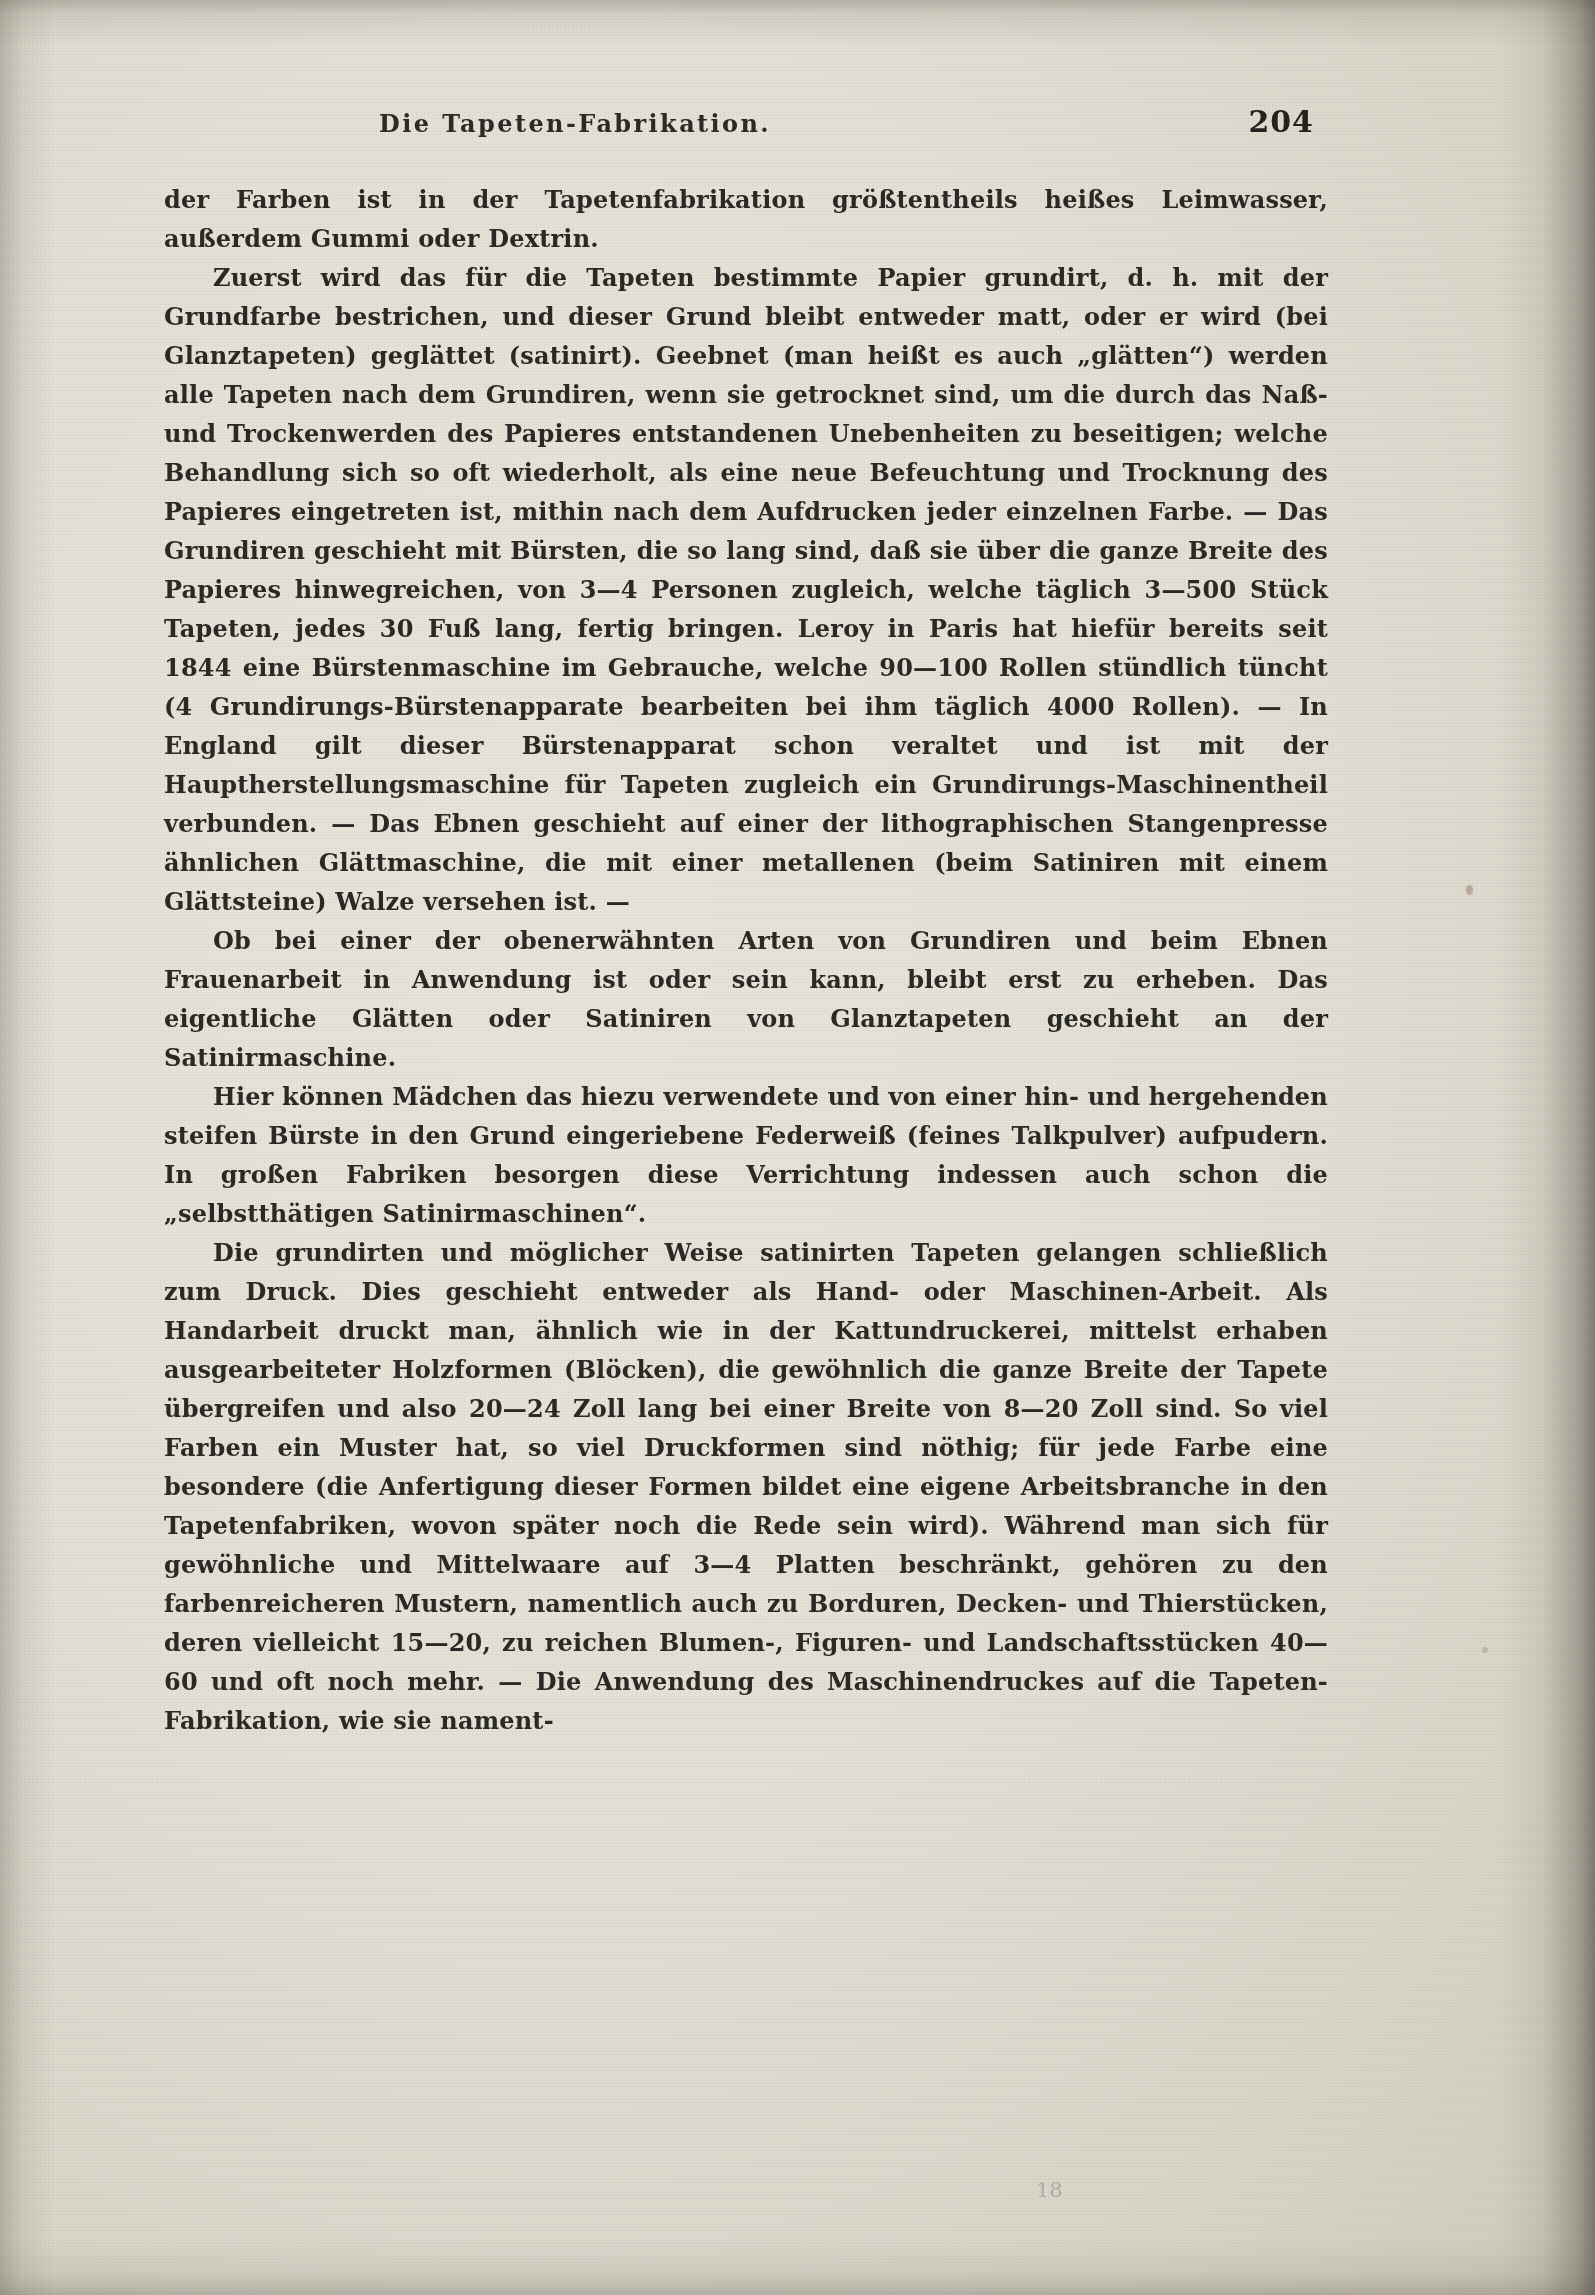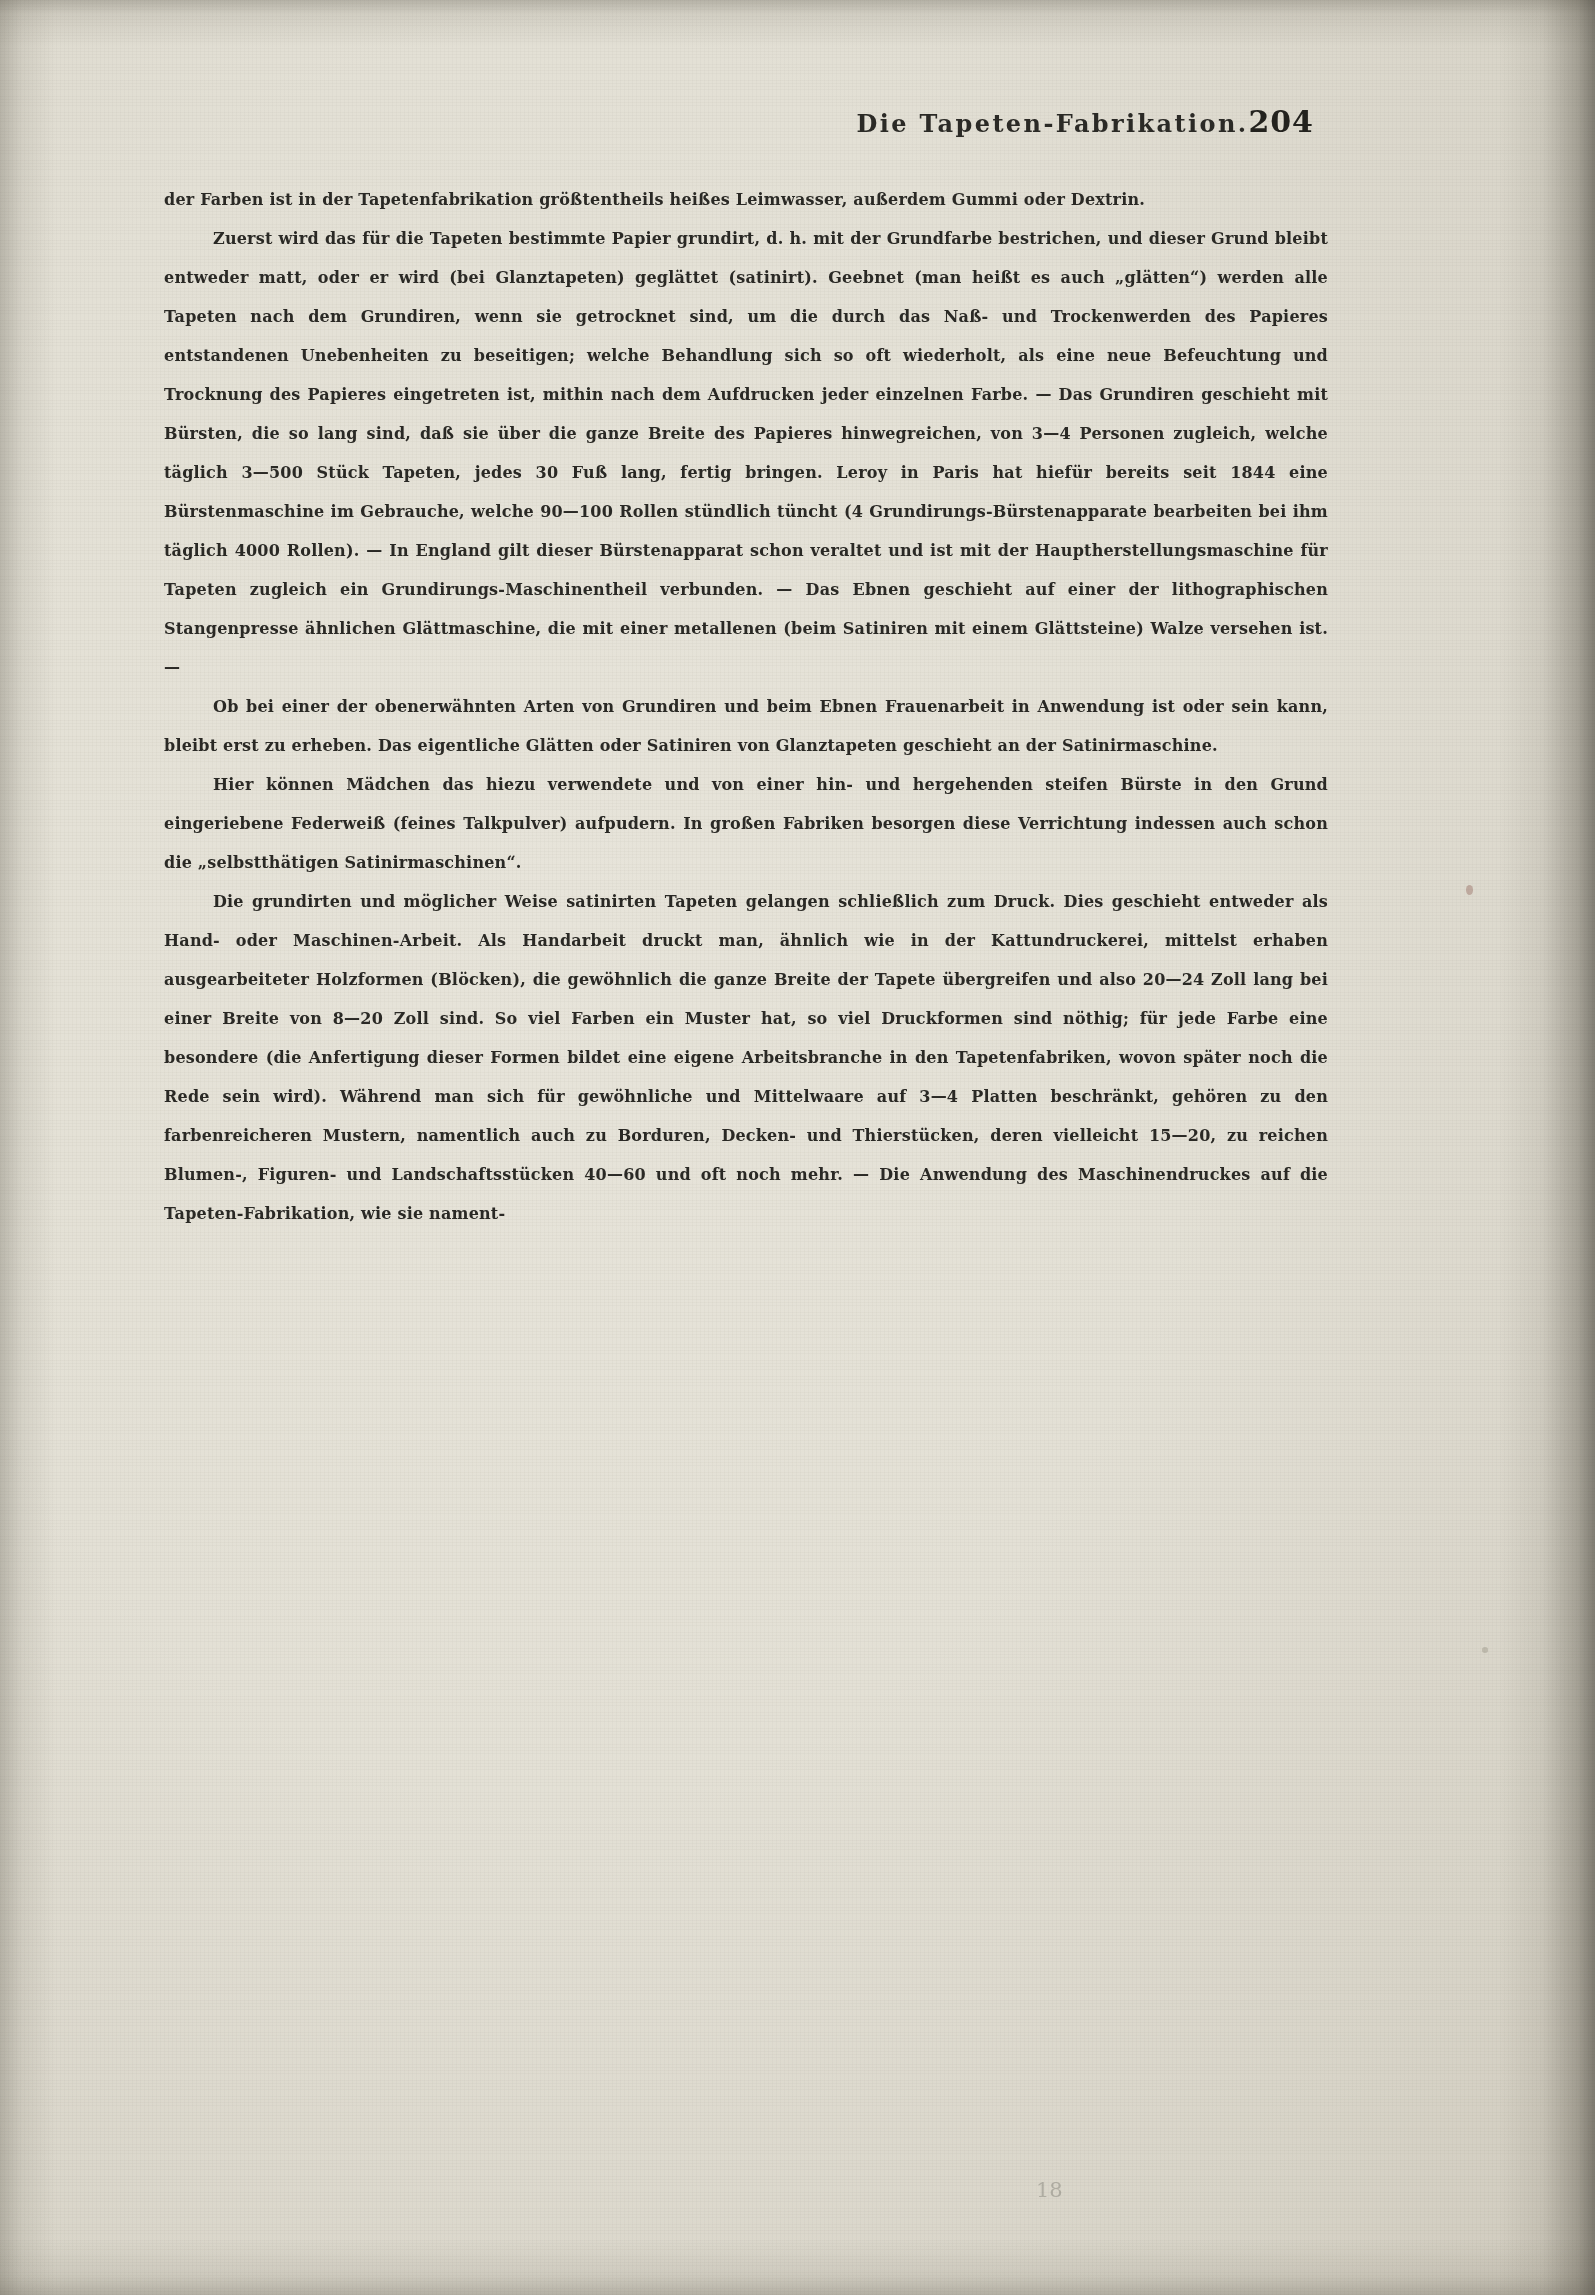--- a/index.html
+++ b/index.html
@@ -65,21 +65,21 @@
   .content {
     position: absolute;
     left: 164px;
     top: 104px;
     width: 1164px;
   }
 
   .header-row {
     display: flex;
     align-items: baseline;
-    justify-content: flex-end;
+    justify-content: space-between;
     margin-bottom: 41px;
     padding-left: 215px;
   }
   .running-head {
     font-family: "DejaVu Serif", serif;
     font-size: 24px;
     letter-spacing: 2.4px;
     color: #2b2a26;
     white-space: nowrap;
     font-weight: 600;
@@ -88,21 +88,21 @@
     font-family: "DejaVu Serif", serif;
     font-size: 30px;
     color: #23221e;
     font-weight: 700;
     letter-spacing: 0.8px;
     padding-right: 14.4px;
   }
 
   .body-text p {
     margin: 0;
-    font-size: 16px;
+    font-size: 24px;
     line-height: 39px;
     color: #2a2925;
     text-align: justify;
     text-justify: inter-word;
     font-weight: 600;
     letter-spacing: 0.2px;
   }
   .body-text p.indent {
     text-indent: 49px;
   }

